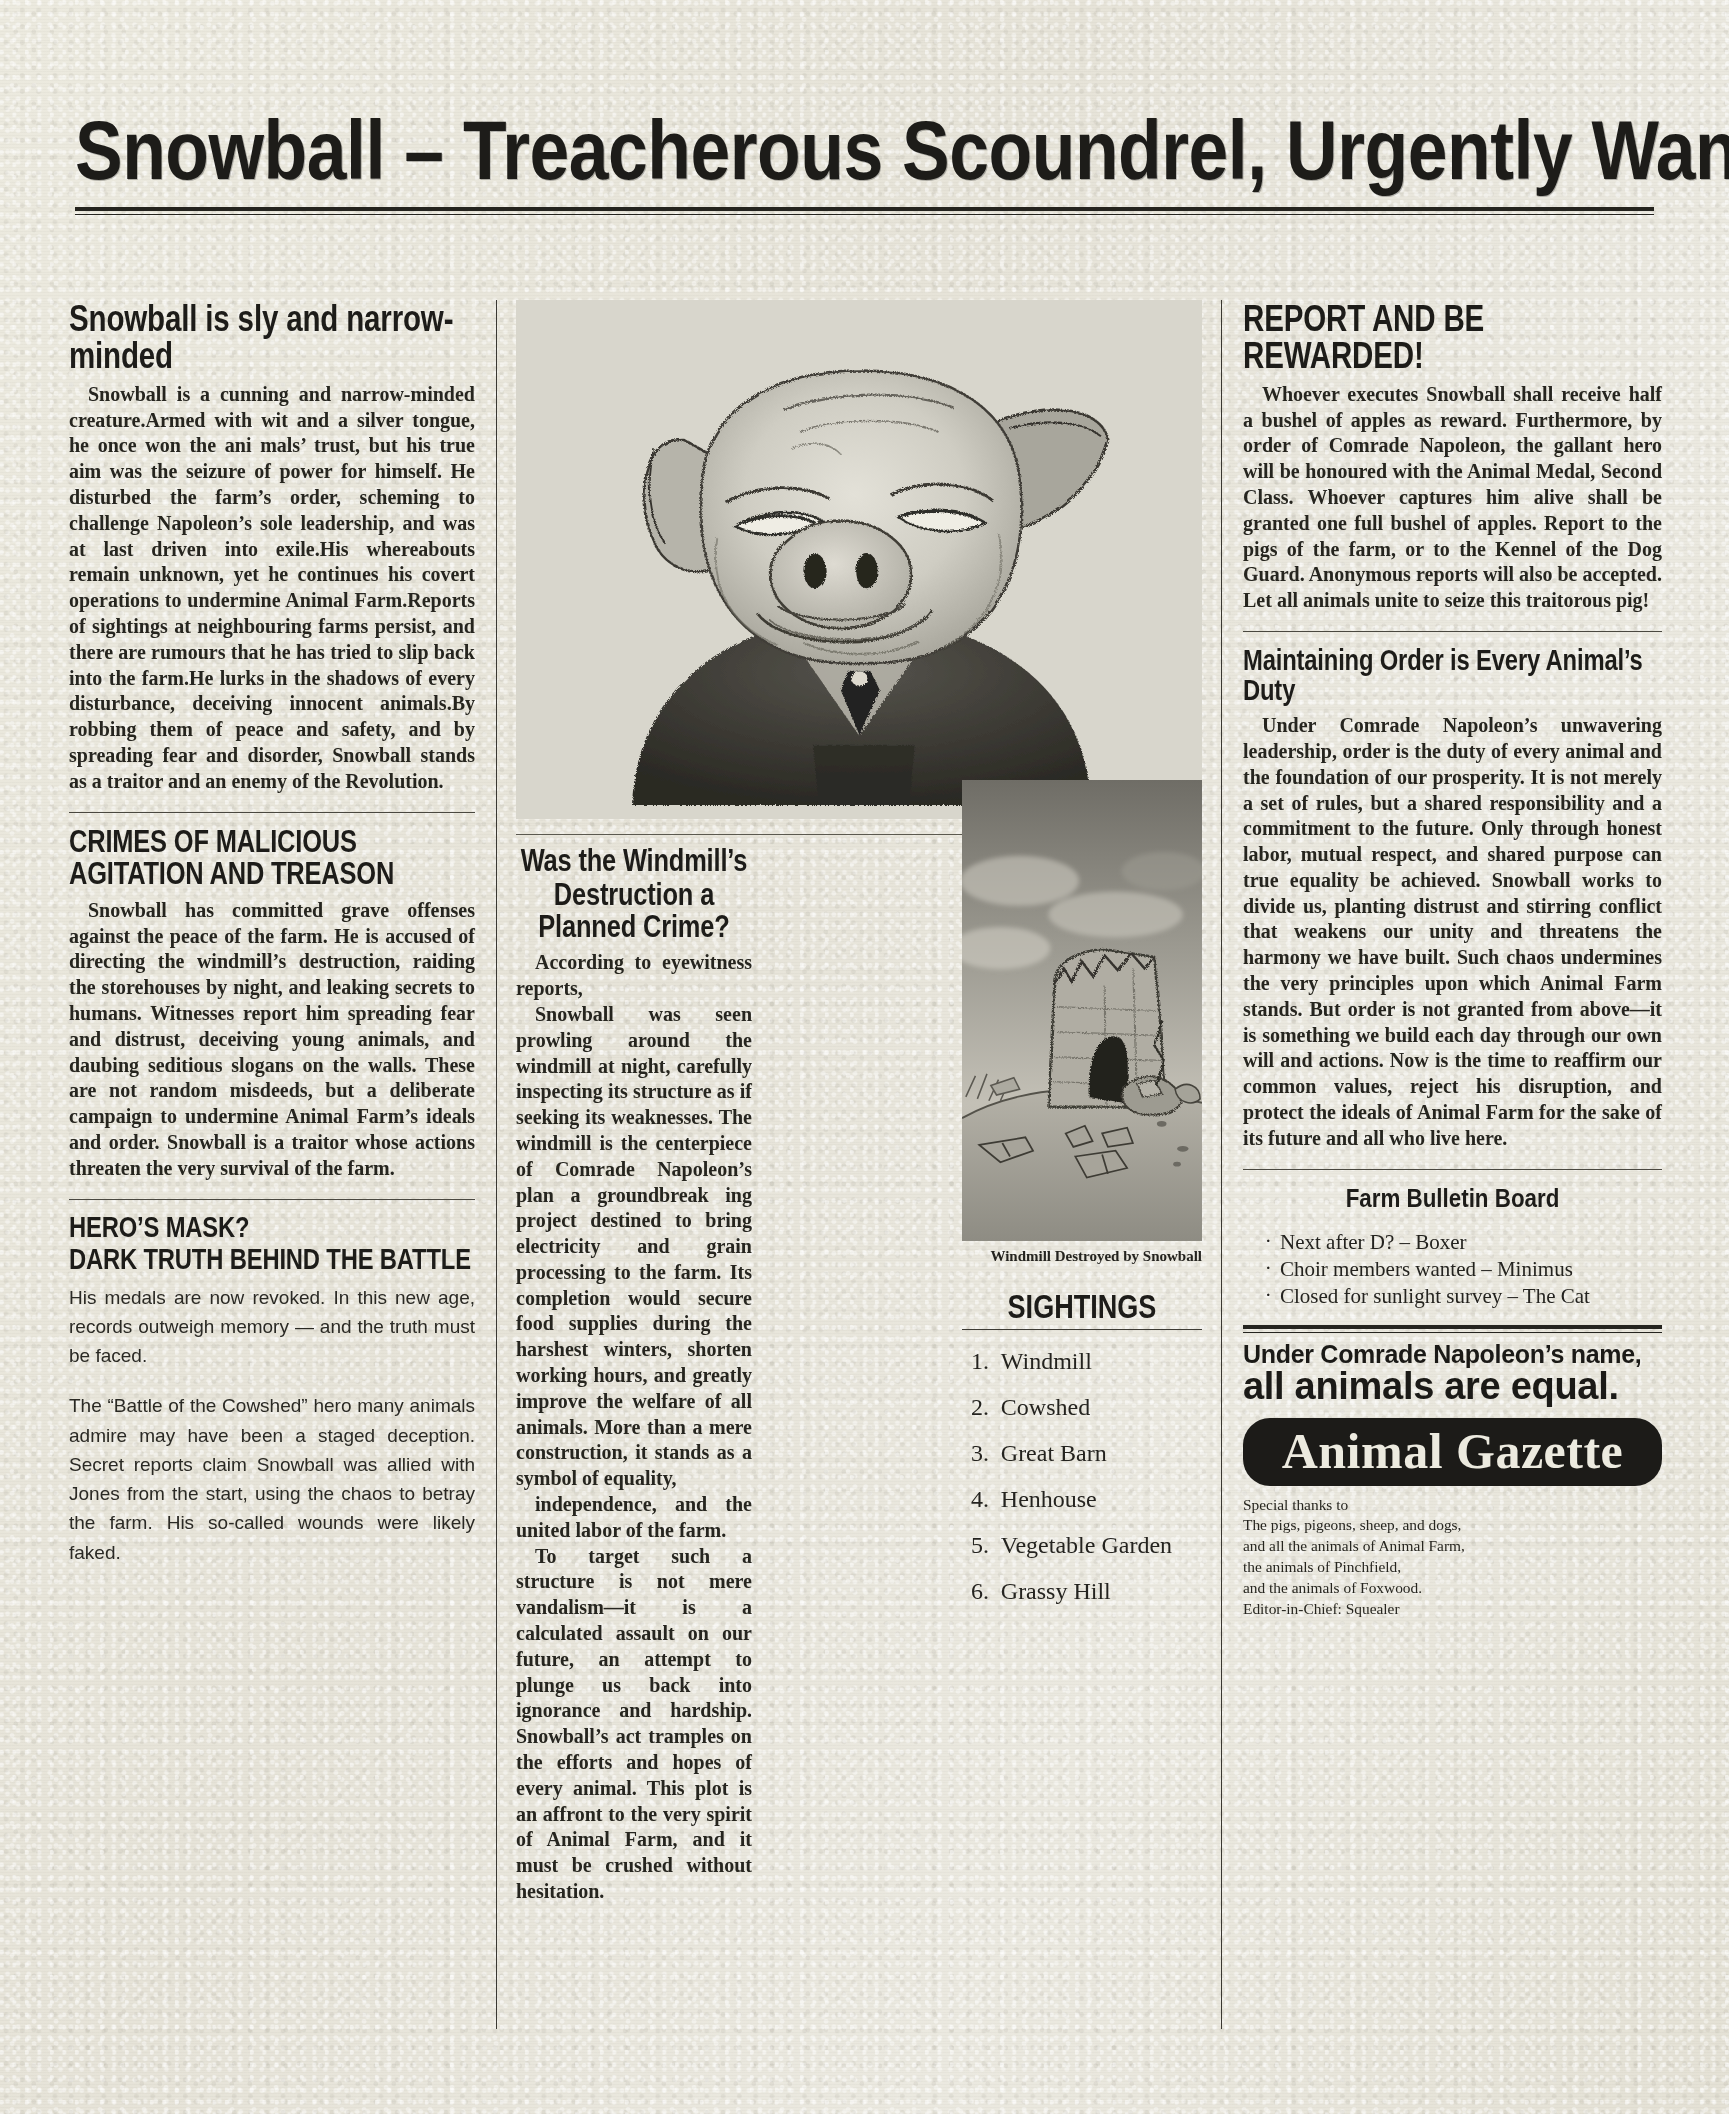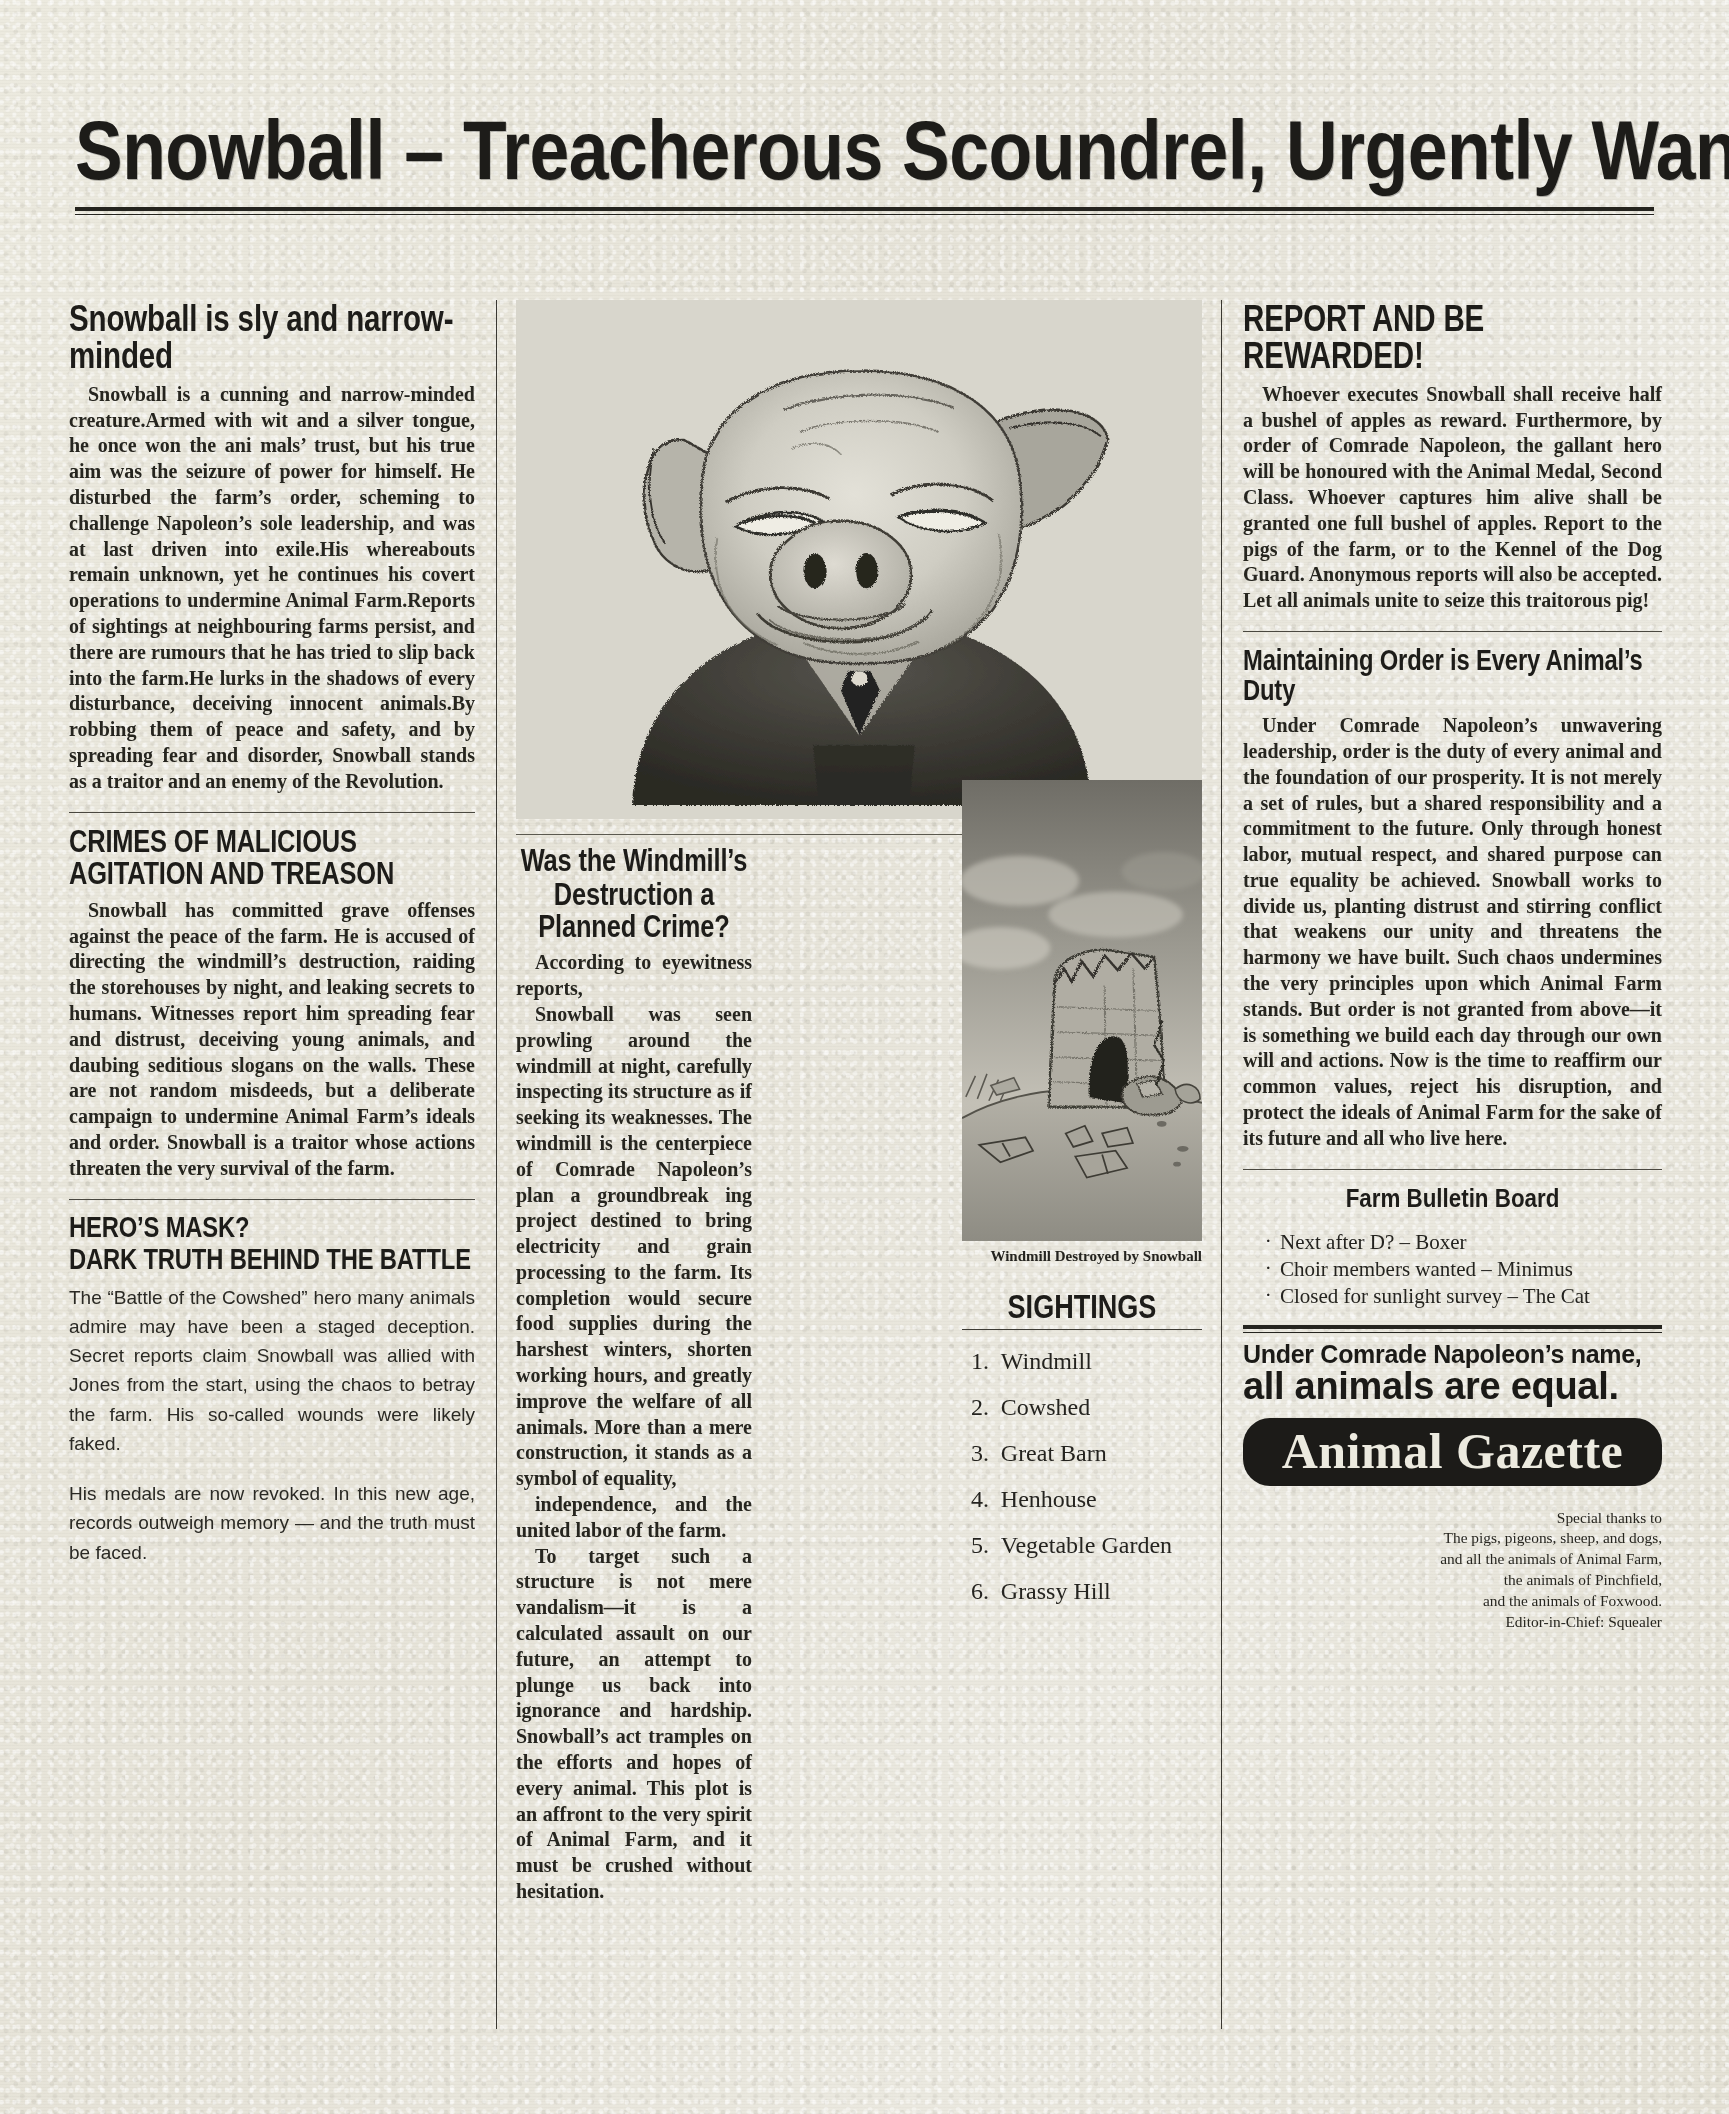--- a/index.html
+++ b/index.html
@@ -208,24 +208,24 @@
   }
   .gazette-box .gz {
     font-family: "Liberation Serif", serif;
     font-weight: 700;
     font-size: 50px;
     line-height: 1;
     color: #eceadf;
     letter-spacing: 0.5px;
   }
   .colophon {
-    margin-top: 22px;
+    margin-top: 9px;
     font-size: 15.4px;
     line-height: 1.36;
-    text-align: right;
+    text-align: left;
     color: #26251f;
   }
   .mid-col-text { width: 236px; }
 </style>
 </head>
 <body>
 
 <div class="page">
   <div class="grain"></div>
 
@@ -248,22 +248,22 @@
       <div>
         <h2 class="hl-cond hl-md">CRIMES OF MALICIOUS AGITATION AND TREASON</h2>
         <p class="body">Snowball has committed grave offenses against the peace of the farm. He is accused of directing the windmill’s destruction, raiding the storehouses by night, and leaking secrets to humans. Witnesses report him spreading fear and distrust, deceiving young animals, and daubing seditious slogans on the walls. These are not random misdeeds, but a deliberate campaign to undermine Animal Farm’s ideals and order. Snowball is a traitor whose actions threaten the very survival of the farm.</p>
       </div>
 
       <hr class="sep">
 
       <div>
         <h2 class="hl-cond hl-sm" style="margin-bottom:1.9px">HERO’S MASK?</h2>
         <h2 class="hl-cond hl-sm">DARK TRUTH BEHIND THE BATTLE</h2>
+        <p class="sans-body">His medals are now revoked. In this new age, records outweigh memory — and the truth must be faced.</p>
         <p class="sans-body">The “Battle of the Cowshed” hero many animals admire may have been a staged deception. Secret reports claim Snowball was allied with Jones from the start, using the chaos to betray the farm. His so-called wounds were likely faked.</p>
-        <p class="sans-body">His medals are now revoked. In this new age, records outweigh memory — and the truth must be faced.</p>
       </div>
 
     </div>
 
     <div class="col col-mid">
 
       <div class="pig-frame">
         <svg viewBox="0 0 700 560" preserveAspectRatio="xMidYMid meet">
           <defs>
             <radialGradient id="pgHead" cx="48%" cy="42%" r="62%">

